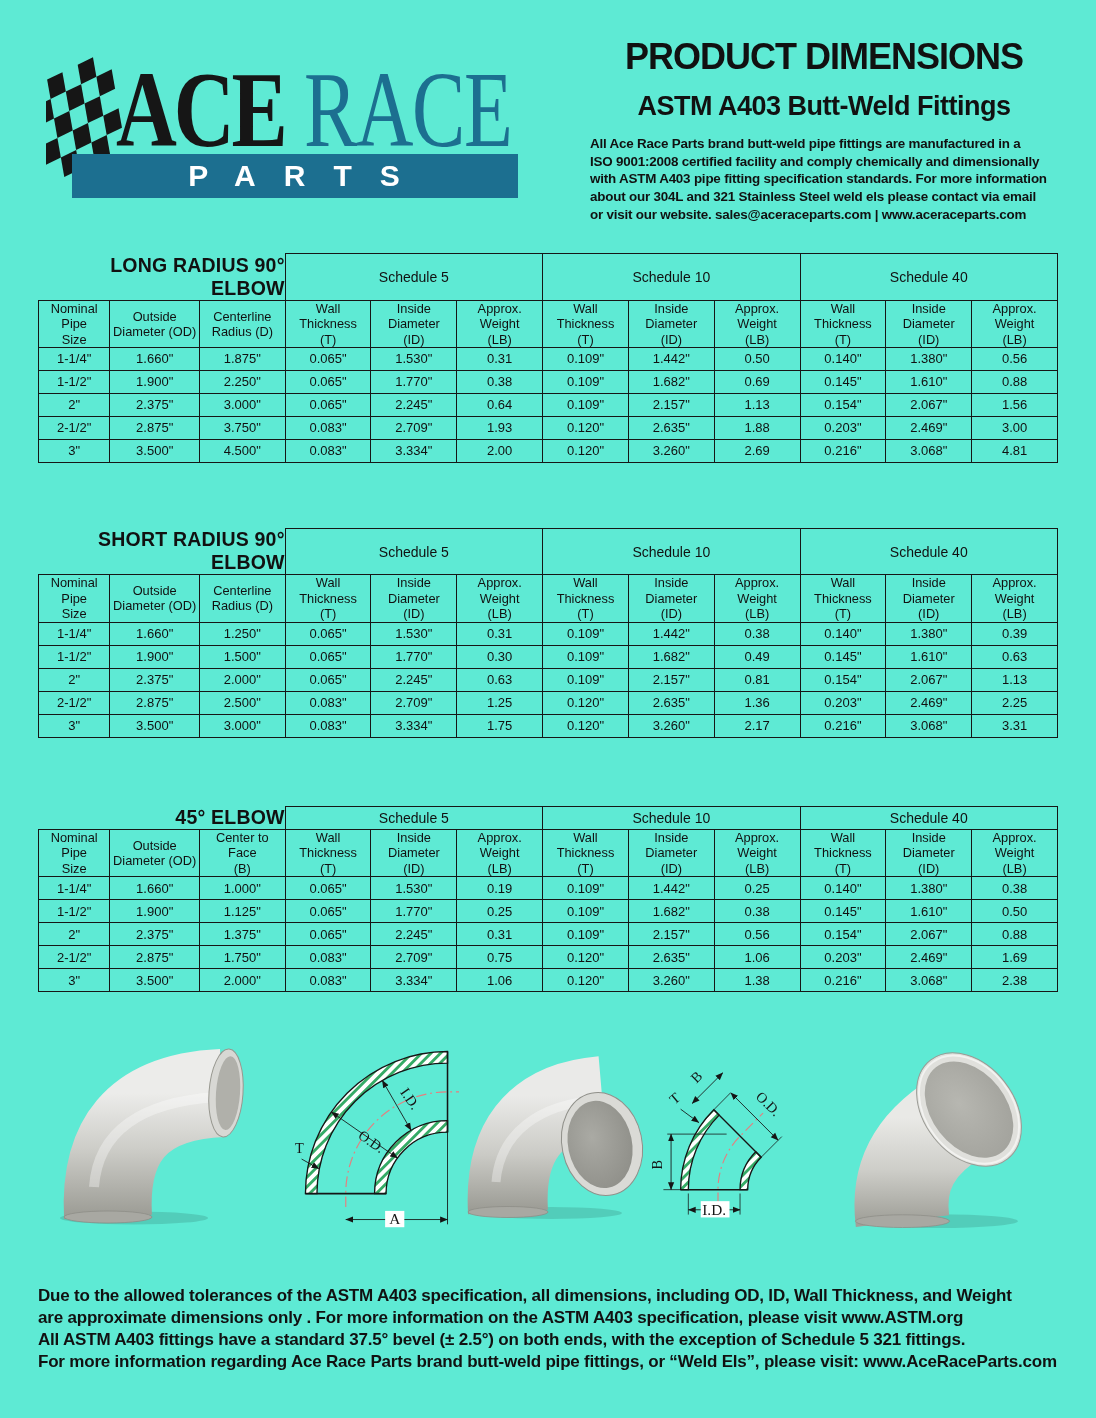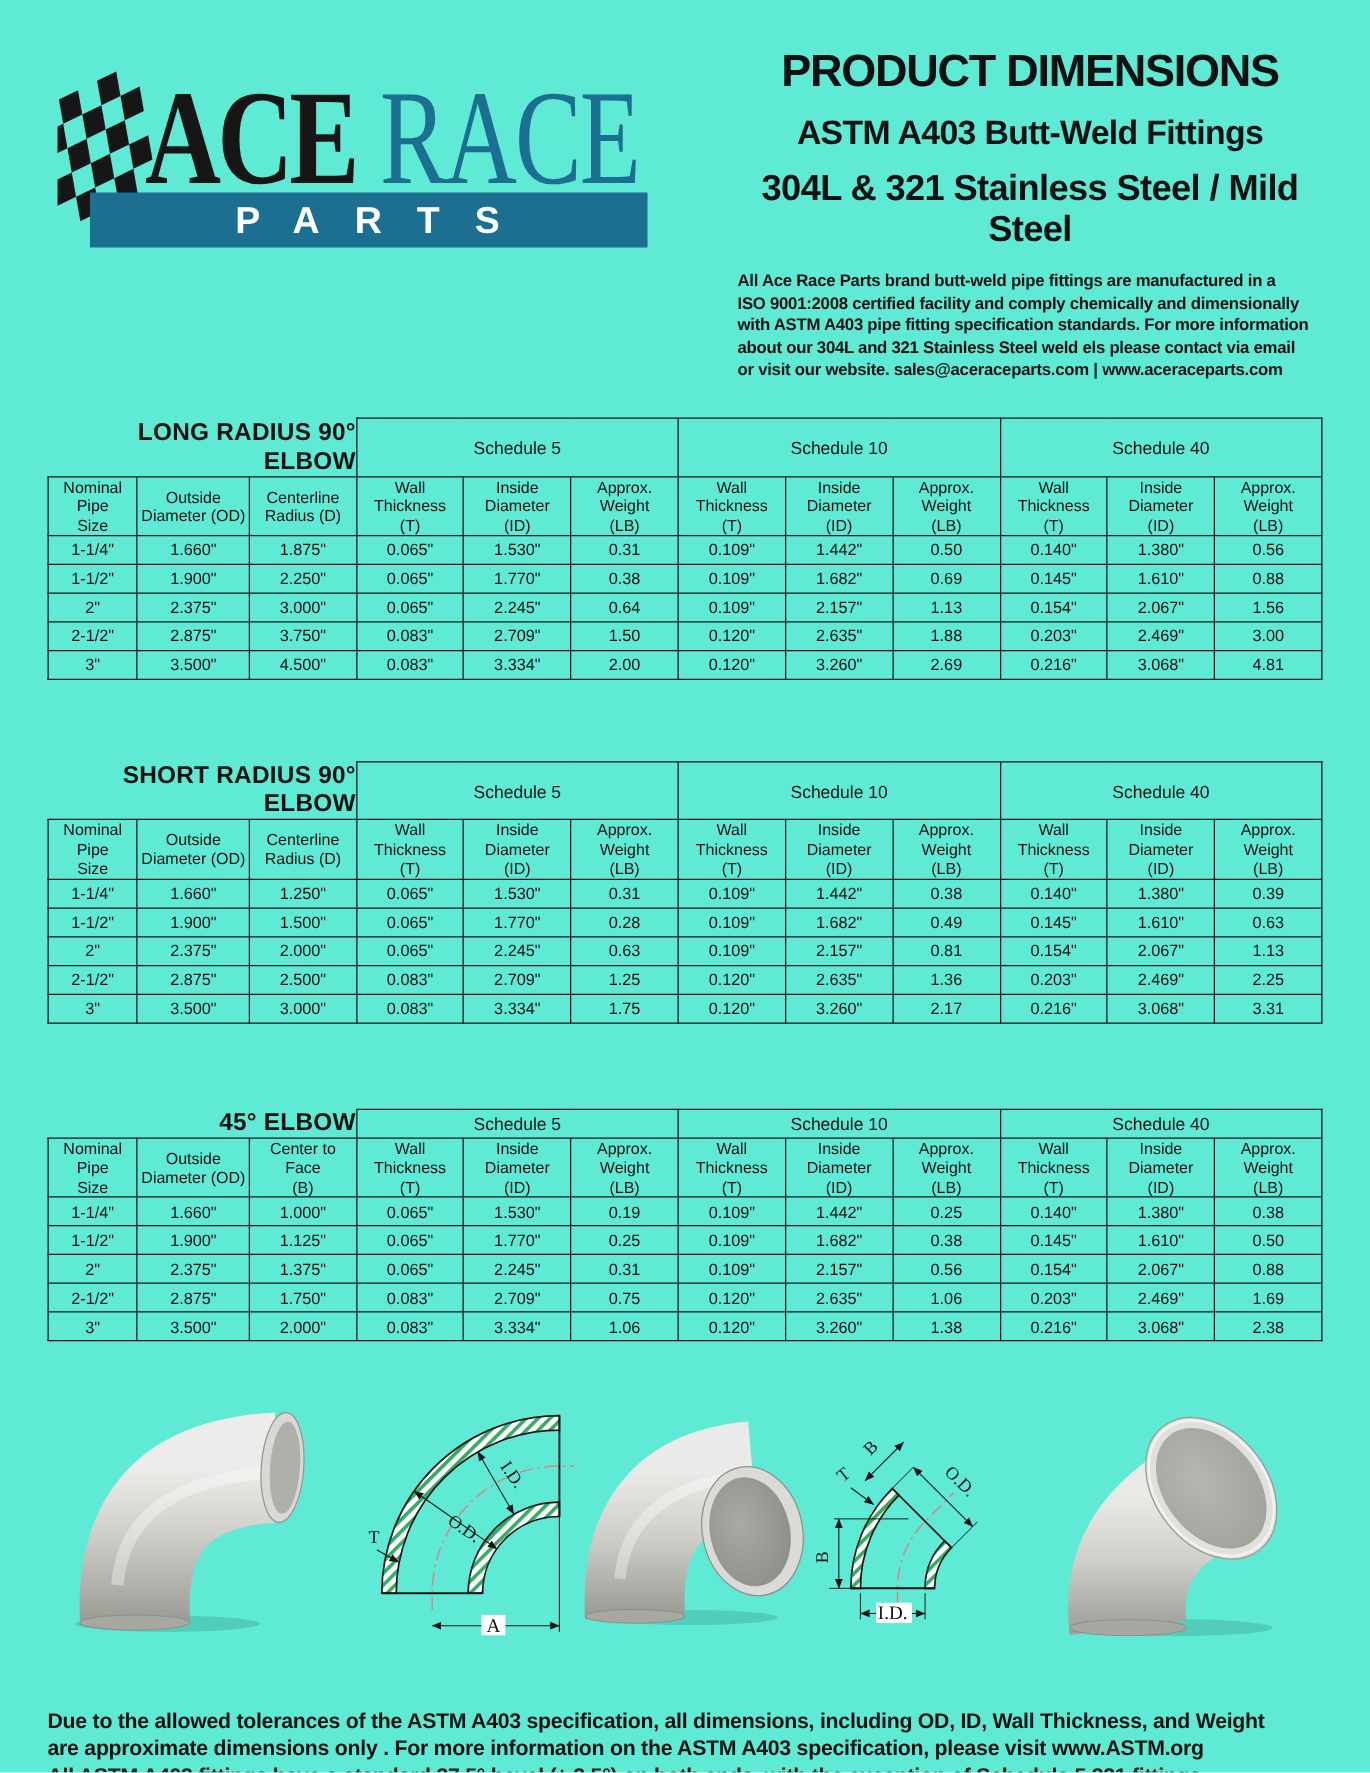--- a/index.html
+++ b/index.html
@@ -64,21 +64,20 @@
           <text transform="translate(70,112) scale(0.78,1)" font-size="108" font-weight="bold" fill="#161616" letter-spacing="-4" font-family="Liberation Sans,sans-serif">ACE</text>
           <text transform="translate(258,112) scale(0.74,1)" font-size="108" font-weight="400" fill="#1c6f90" letter-spacing="-2" font-family="Liberation Sans,sans-serif">RACE</text>
         </g>
         <rect x="26" y="120" width="446" height="44" fill="#1c6f90"></rect>
         <text class="logo-text" x="262" y="152" text-anchor="middle" font-size="30" font-weight="bold" fill="#ffffff" letter-spacing="28" font-family="Liberation Sans,sans-serif">PARTS</text>
       </svg>
     </div>
     <div class="head-text">
       <h1>PRODUCT DIMENSIONS</h1>
       <div class="sub1">ASTM A403 Butt-Weld Fittings</div>
-      <div class="sub2">304L &amp; 321 Stainless Steel / Mild Steel</div>
       <p class="desc">All Ace Race Parts brand butt-weld pipe fittings are manufactured in a
 ISO 9001:2008 certified facility and comply chemically and dimensionally
 with ASTM A403 pipe fitting specification standards. For more information
 about our 304L and 321 Stainless Steel weld els please contact via email
 or visit our website. sales@aceraceparts.com | www.aceraceparts.com</p>
     </div>
   </div>
 
   <section class="table-block tb1">
     <table class="dim-table">
@@ -172,21 +171,21 @@
             <td>0.154"</td>
             <td>2.067"</td>
             <td>1.56</td>
           </tr>
           <tr>
             <td>2-1/2"</td>
             <td>2.875"</td>
             <td>3.750"</td>
             <td>0.083"</td>
             <td>2.709"</td>
-            <td>1.50</td>
+            <td>1.93</td>
             <td>0.120"</td>
             <td>2.635"</td>
             <td>1.88</td>
             <td>0.203"</td>
             <td>2.469"</td>
             <td>3.00</td>
           </tr>
           <tr>
             <td>3"</td>
             <td>3.500"</td>
@@ -269,21 +268,21 @@
             <td>0.140"</td>
             <td>1.380"</td>
             <td>0.39</td>
           </tr>
           <tr>
             <td>1-1/2"</td>
             <td>1.900"</td>
             <td>1.500"</td>
             <td>0.065"</td>
             <td>1.770"</td>
-            <td>0.28</td>
+            <td>0.30</td>
             <td>0.109"</td>
             <td>1.682"</td>
             <td>0.49</td>
             <td>0.145"</td>
             <td>1.610"</td>
             <td>0.63</td>
           </tr>
           <tr>
             <td>2"</td>
             <td>2.375"</td>

